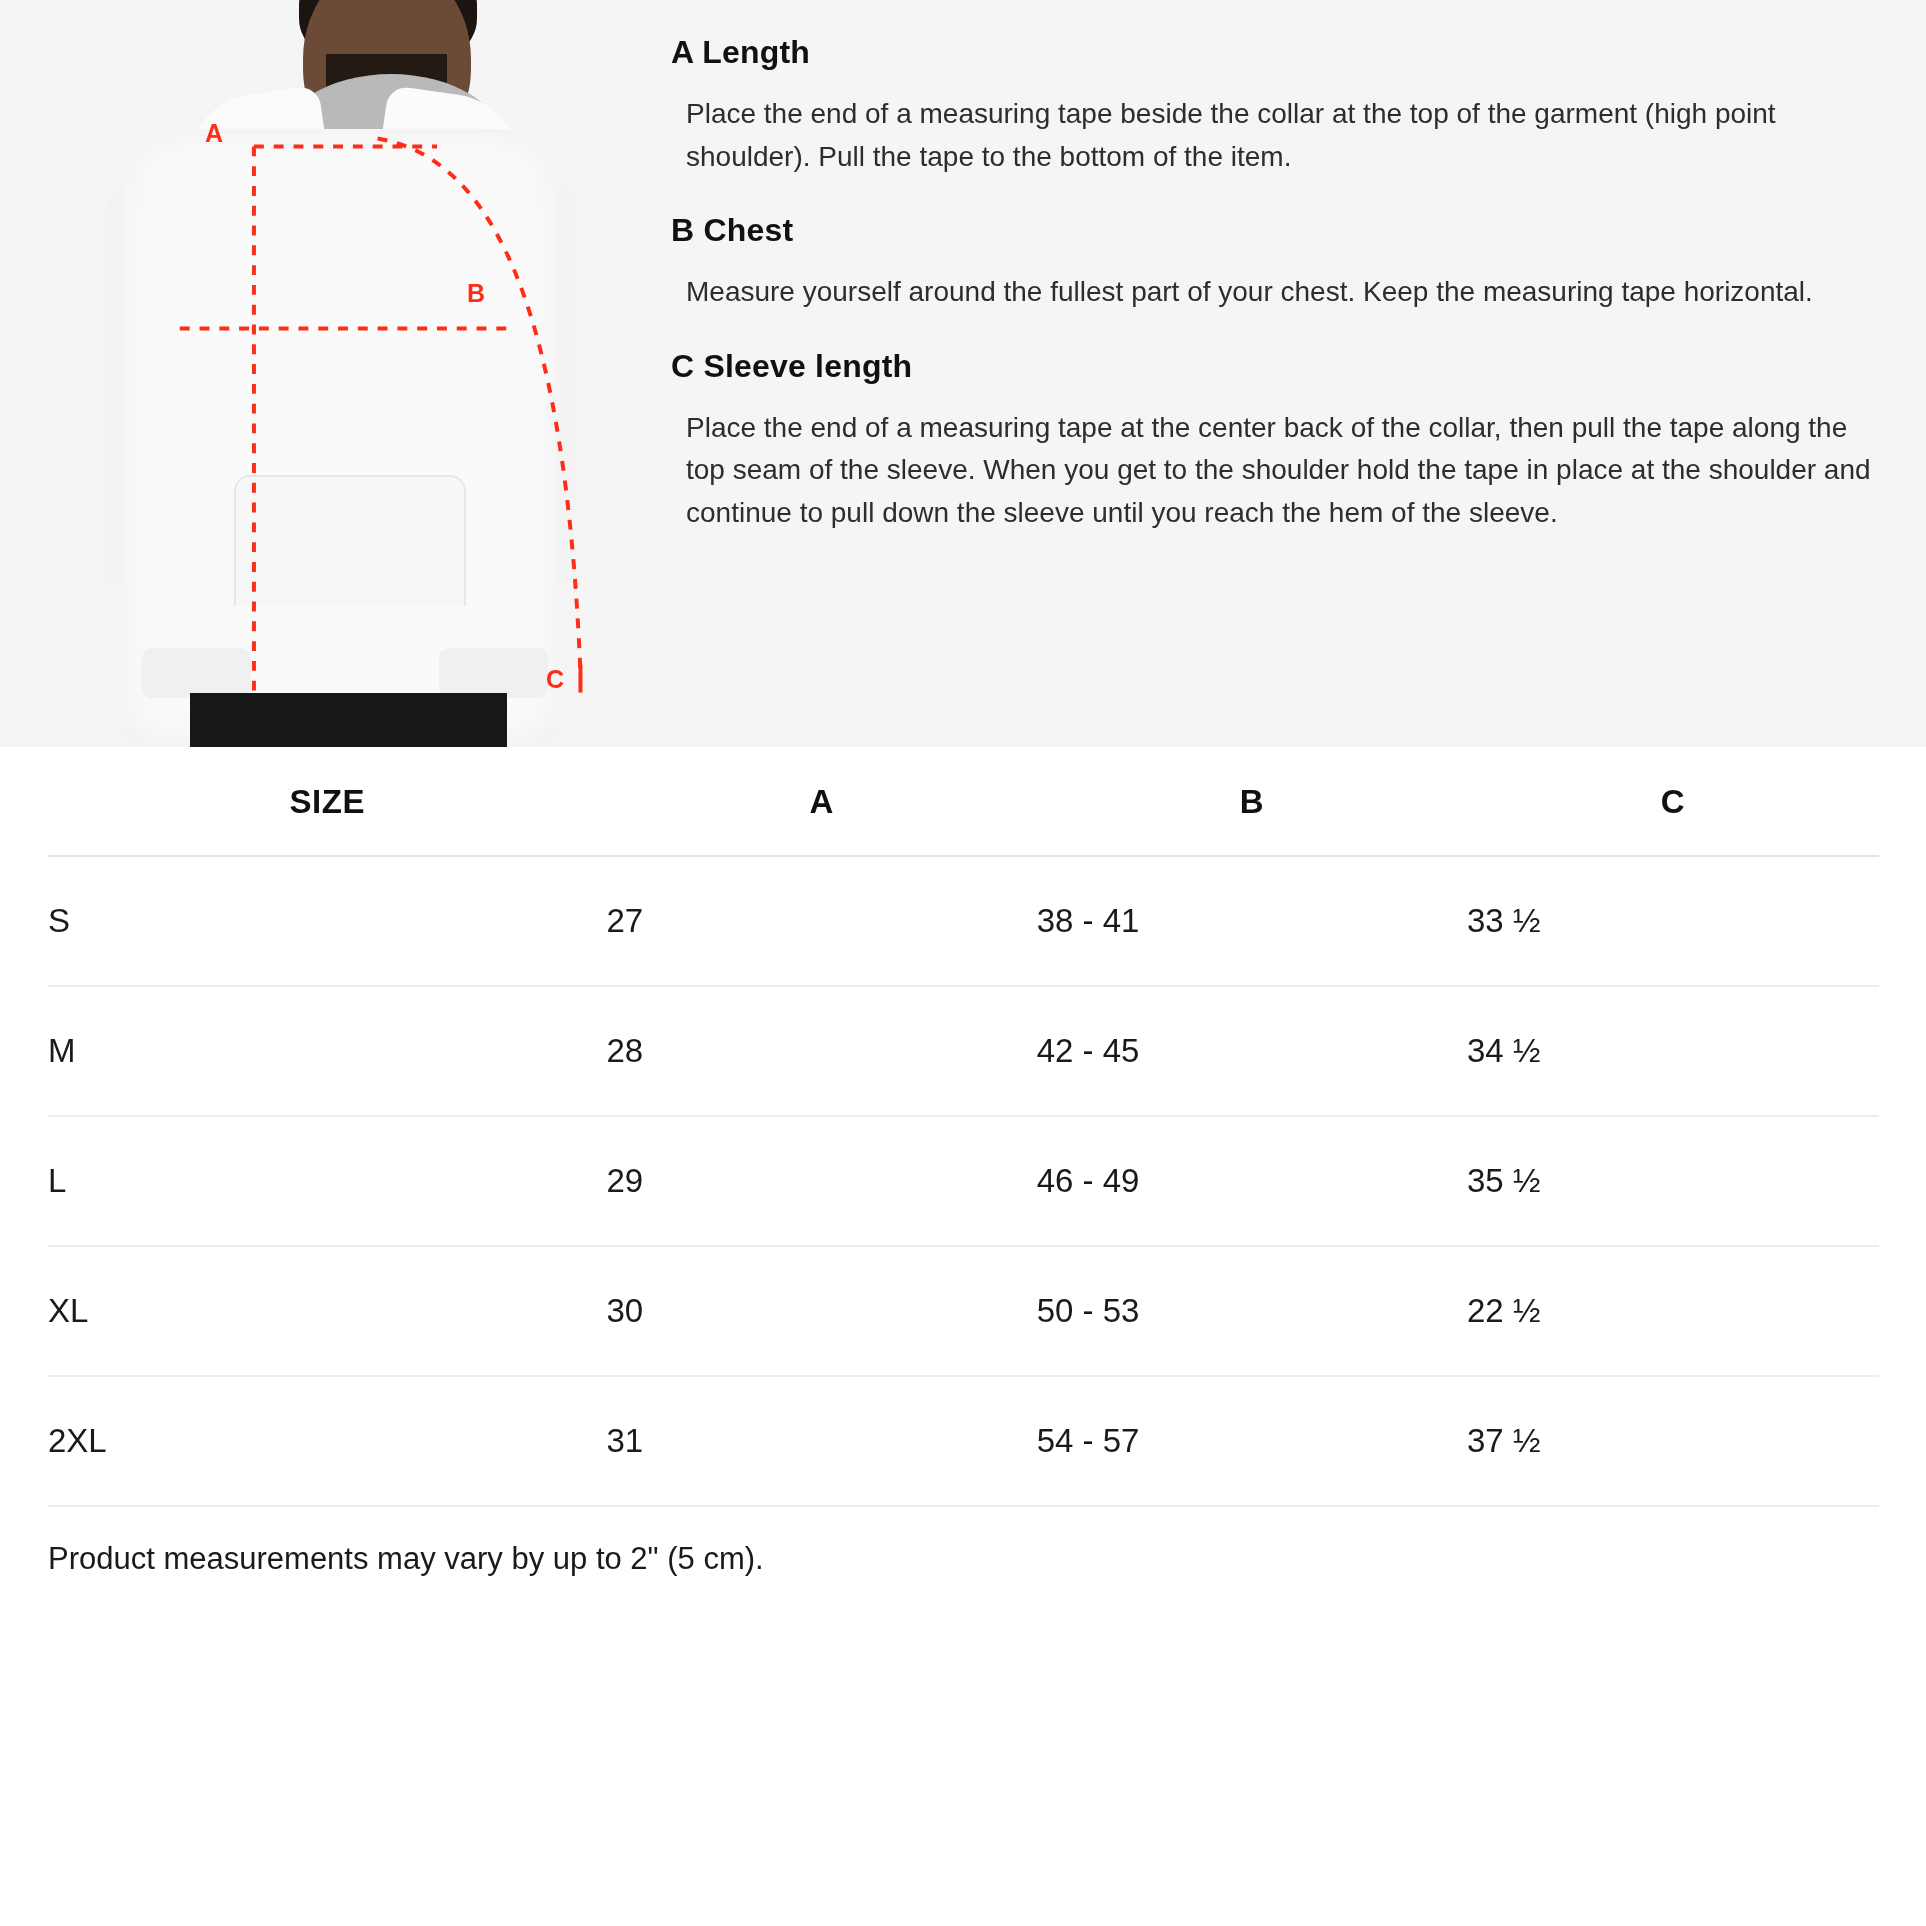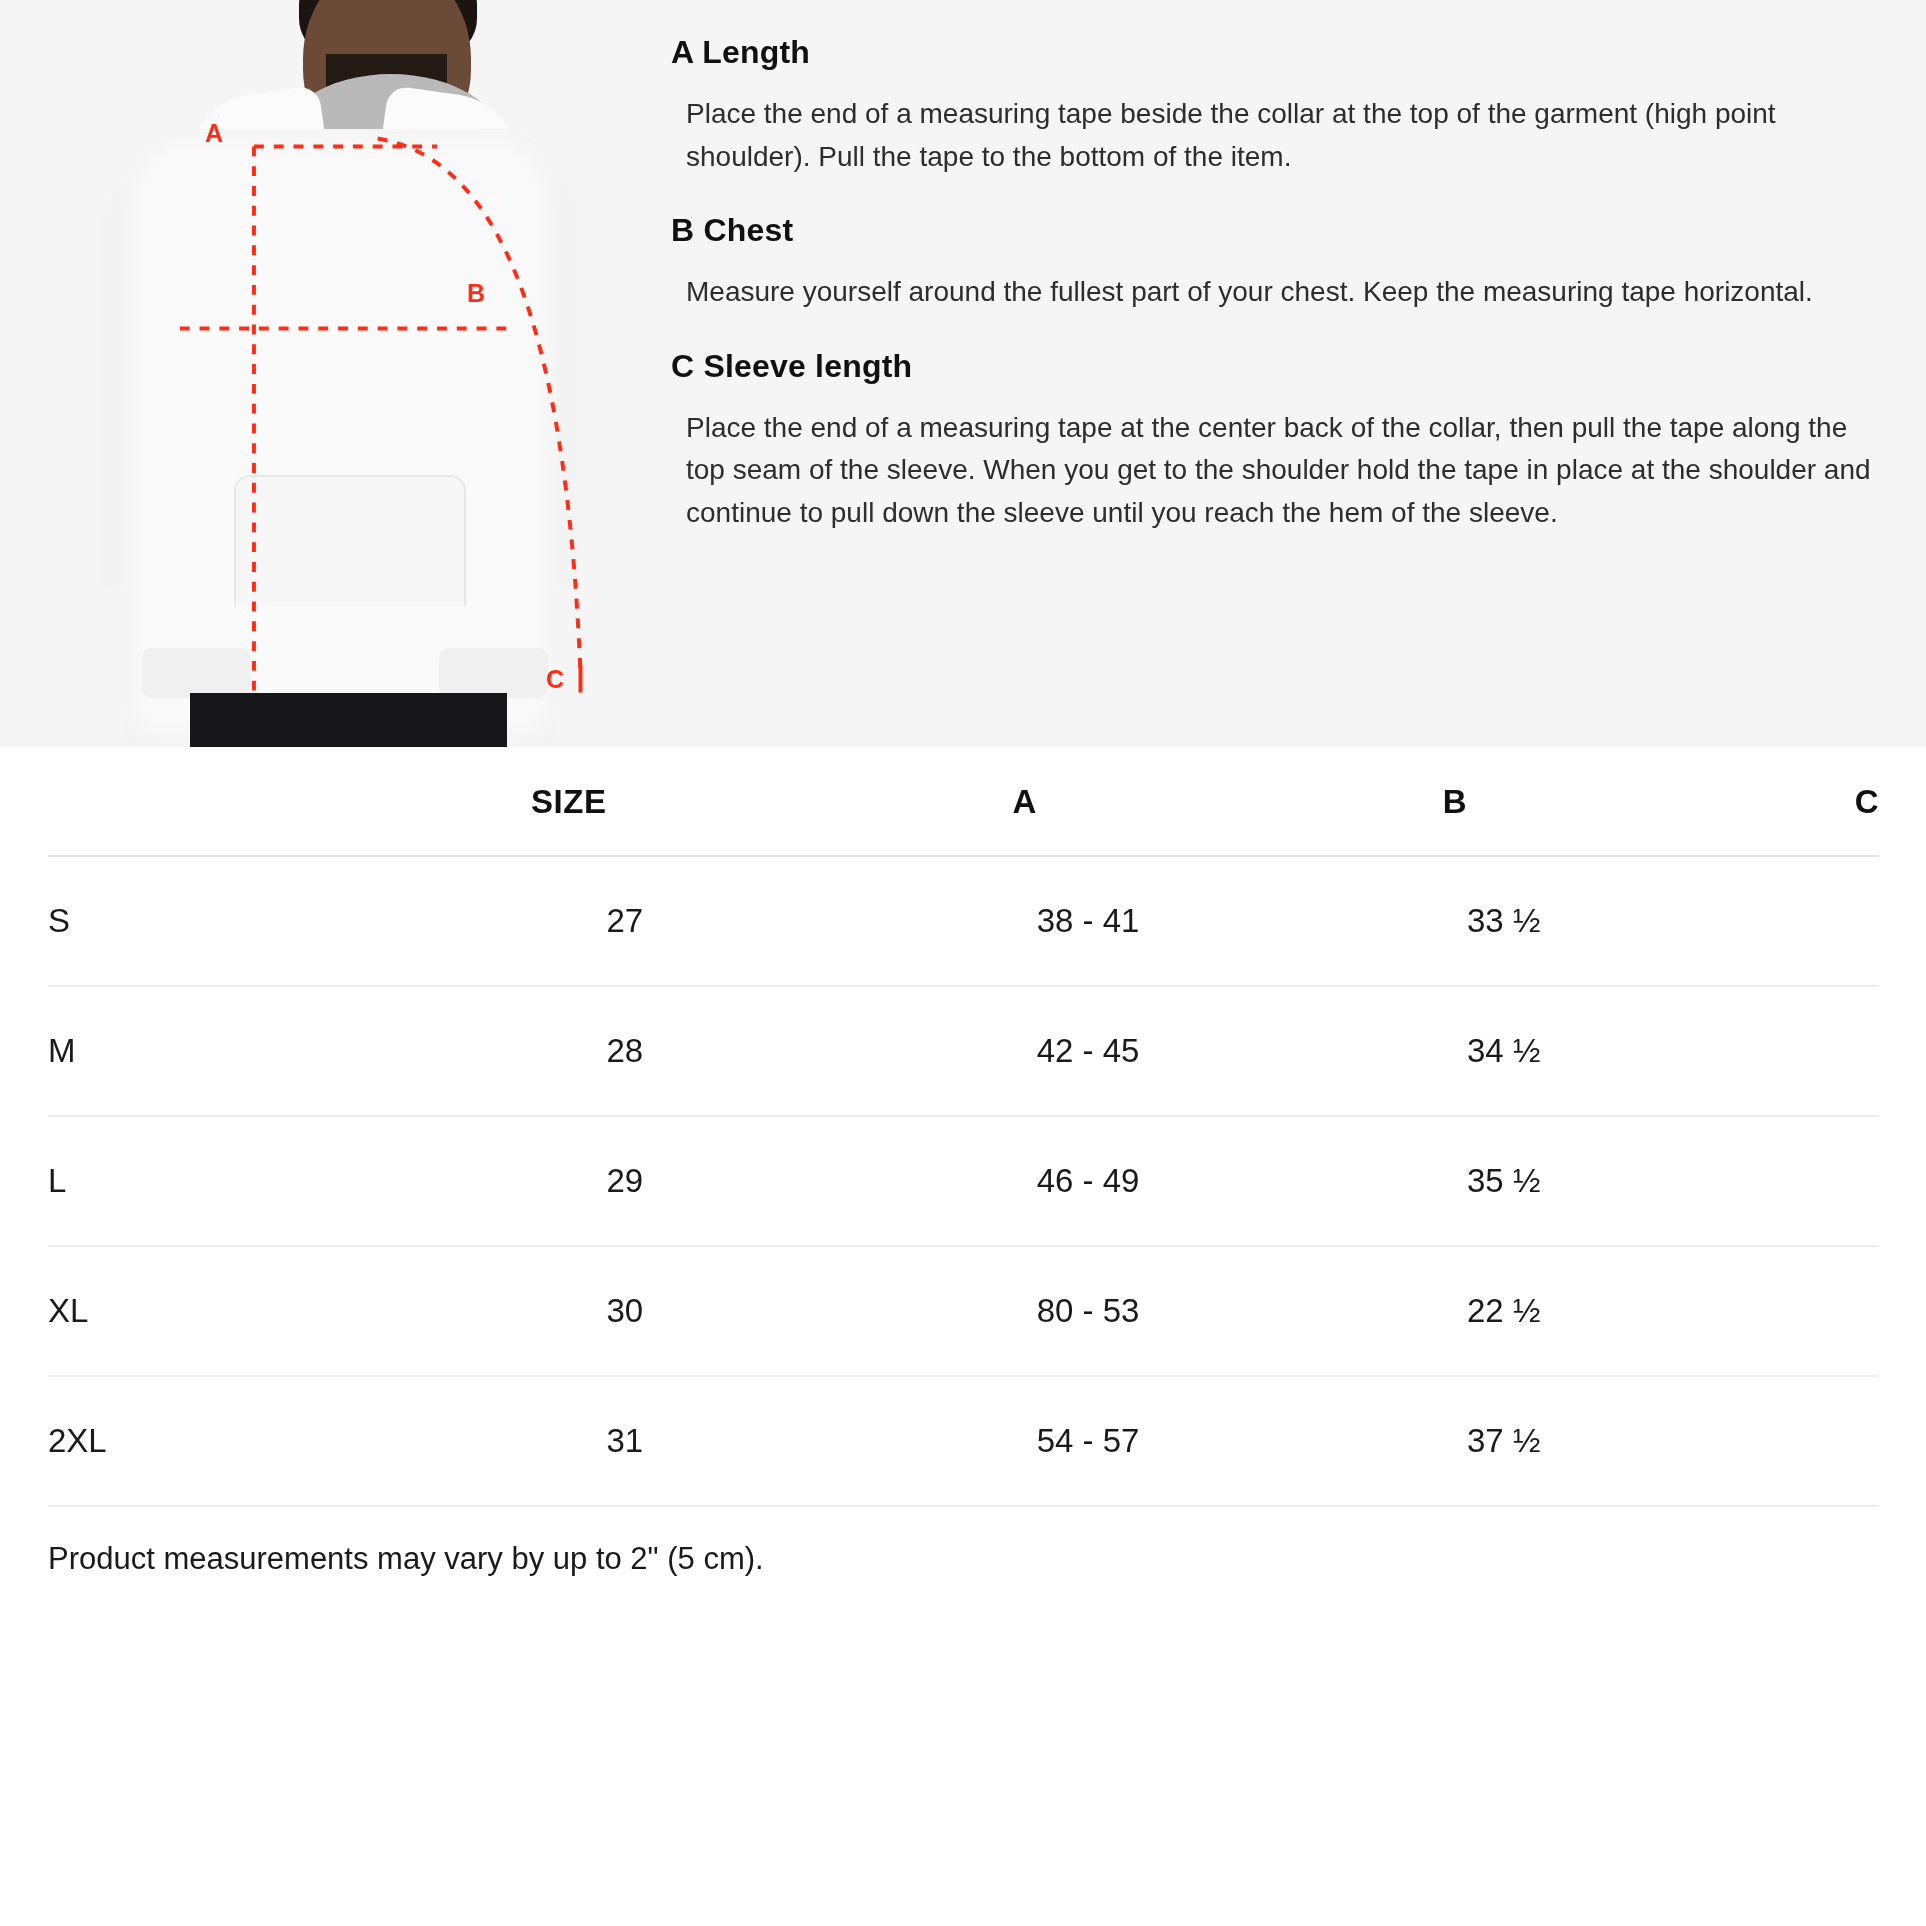--- a/index.html
+++ b/index.html
@@ -239,21 +239,21 @@
   .table-wrap {
     padding: 0 48px;
     box-sizing: border-box;
   }
   table.size-table {
     width: 100%;
     border-collapse: collapse;
     table-layout: fixed;
   }
   table.size-table th {
-    text-align: right;
+    text-align: center;
     font-size: 33px;
     font-weight: bold;
     color: #111111;
     padding: 36px 0 34px 0;
     border-bottom: 2px solid #e3e3e3;
     letter-spacing: 0.5px;
   }
   table.size-table td {
     font-size: 33px;
     color: #1a1a1a;
@@ -360,21 +360,21 @@
         </tr>
         <tr>
           <td>L</td>
           <td>29</td>
           <td>46 - 49</td>
           <td>35 ½</td>
         </tr>
         <tr>
           <td>XL</td>
           <td>30</td>
-          <td>80 - 53</td>
+          <td>50 - 53</td>
           <td>22 ½</td>
         </tr>
         <tr>
           <td>2XL</td>
           <td>31</td>
           <td>54 - 57</td>
           <td>37 ½</td>
         </tr>
       </tbody>
     </table>

